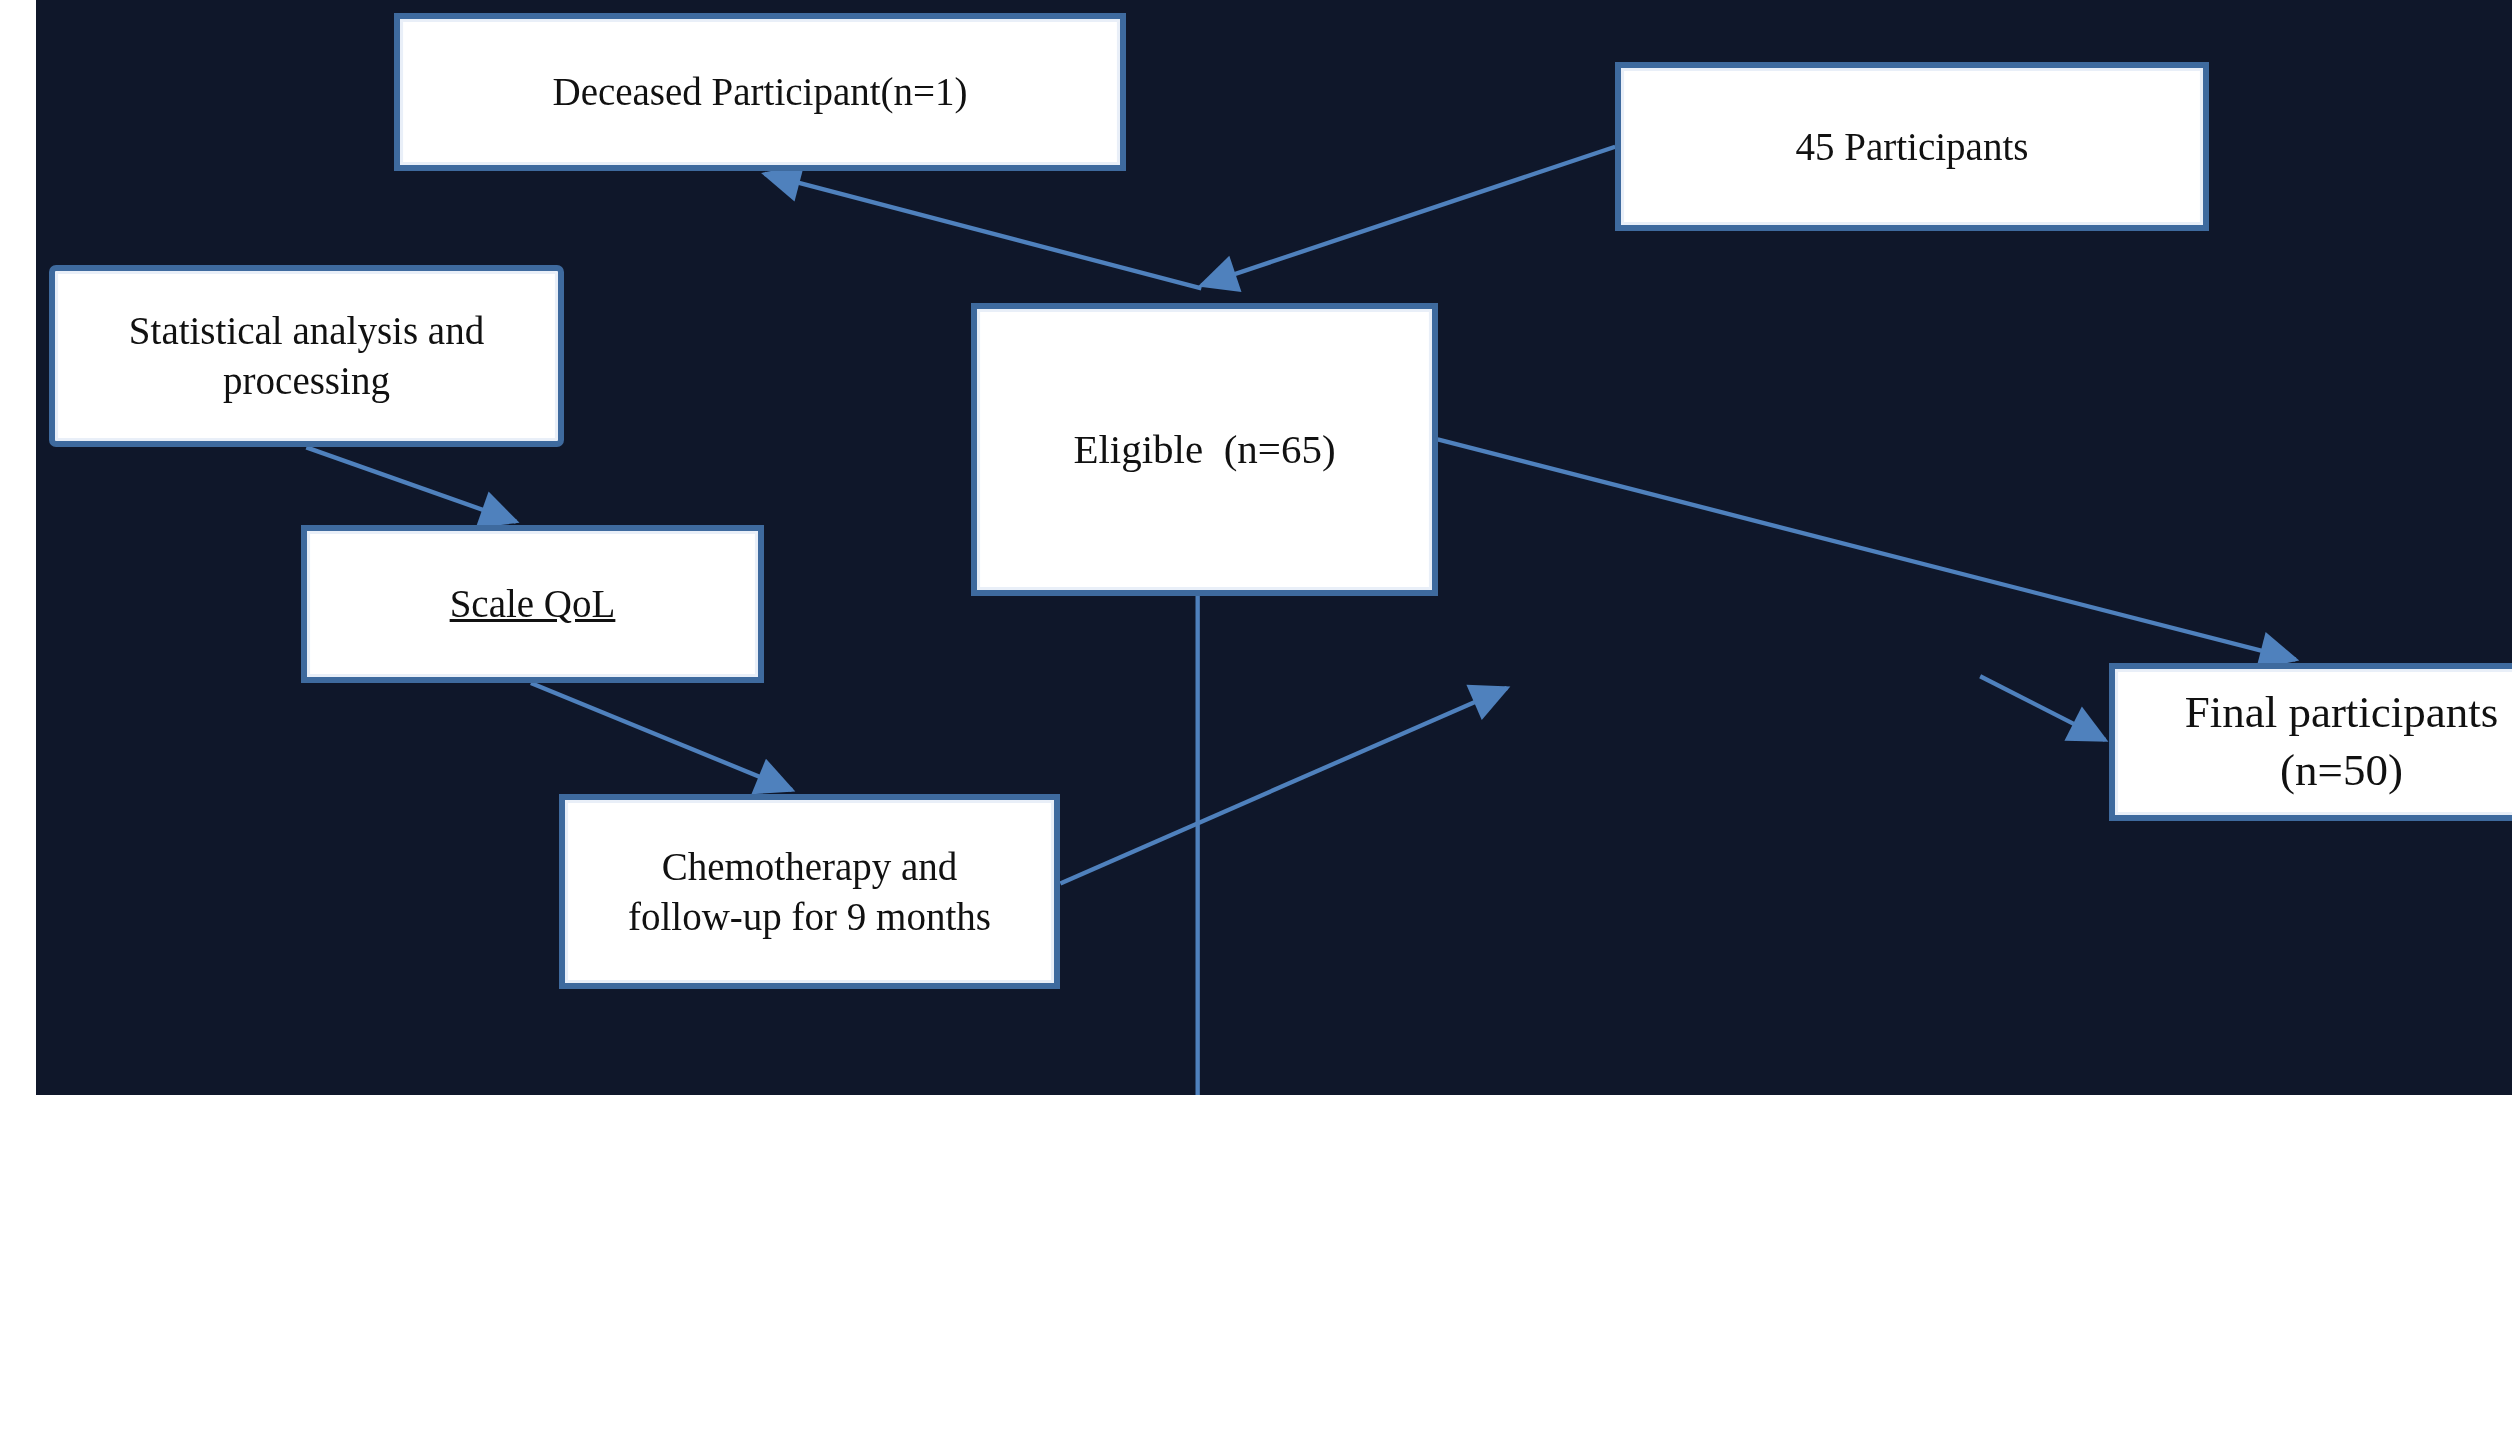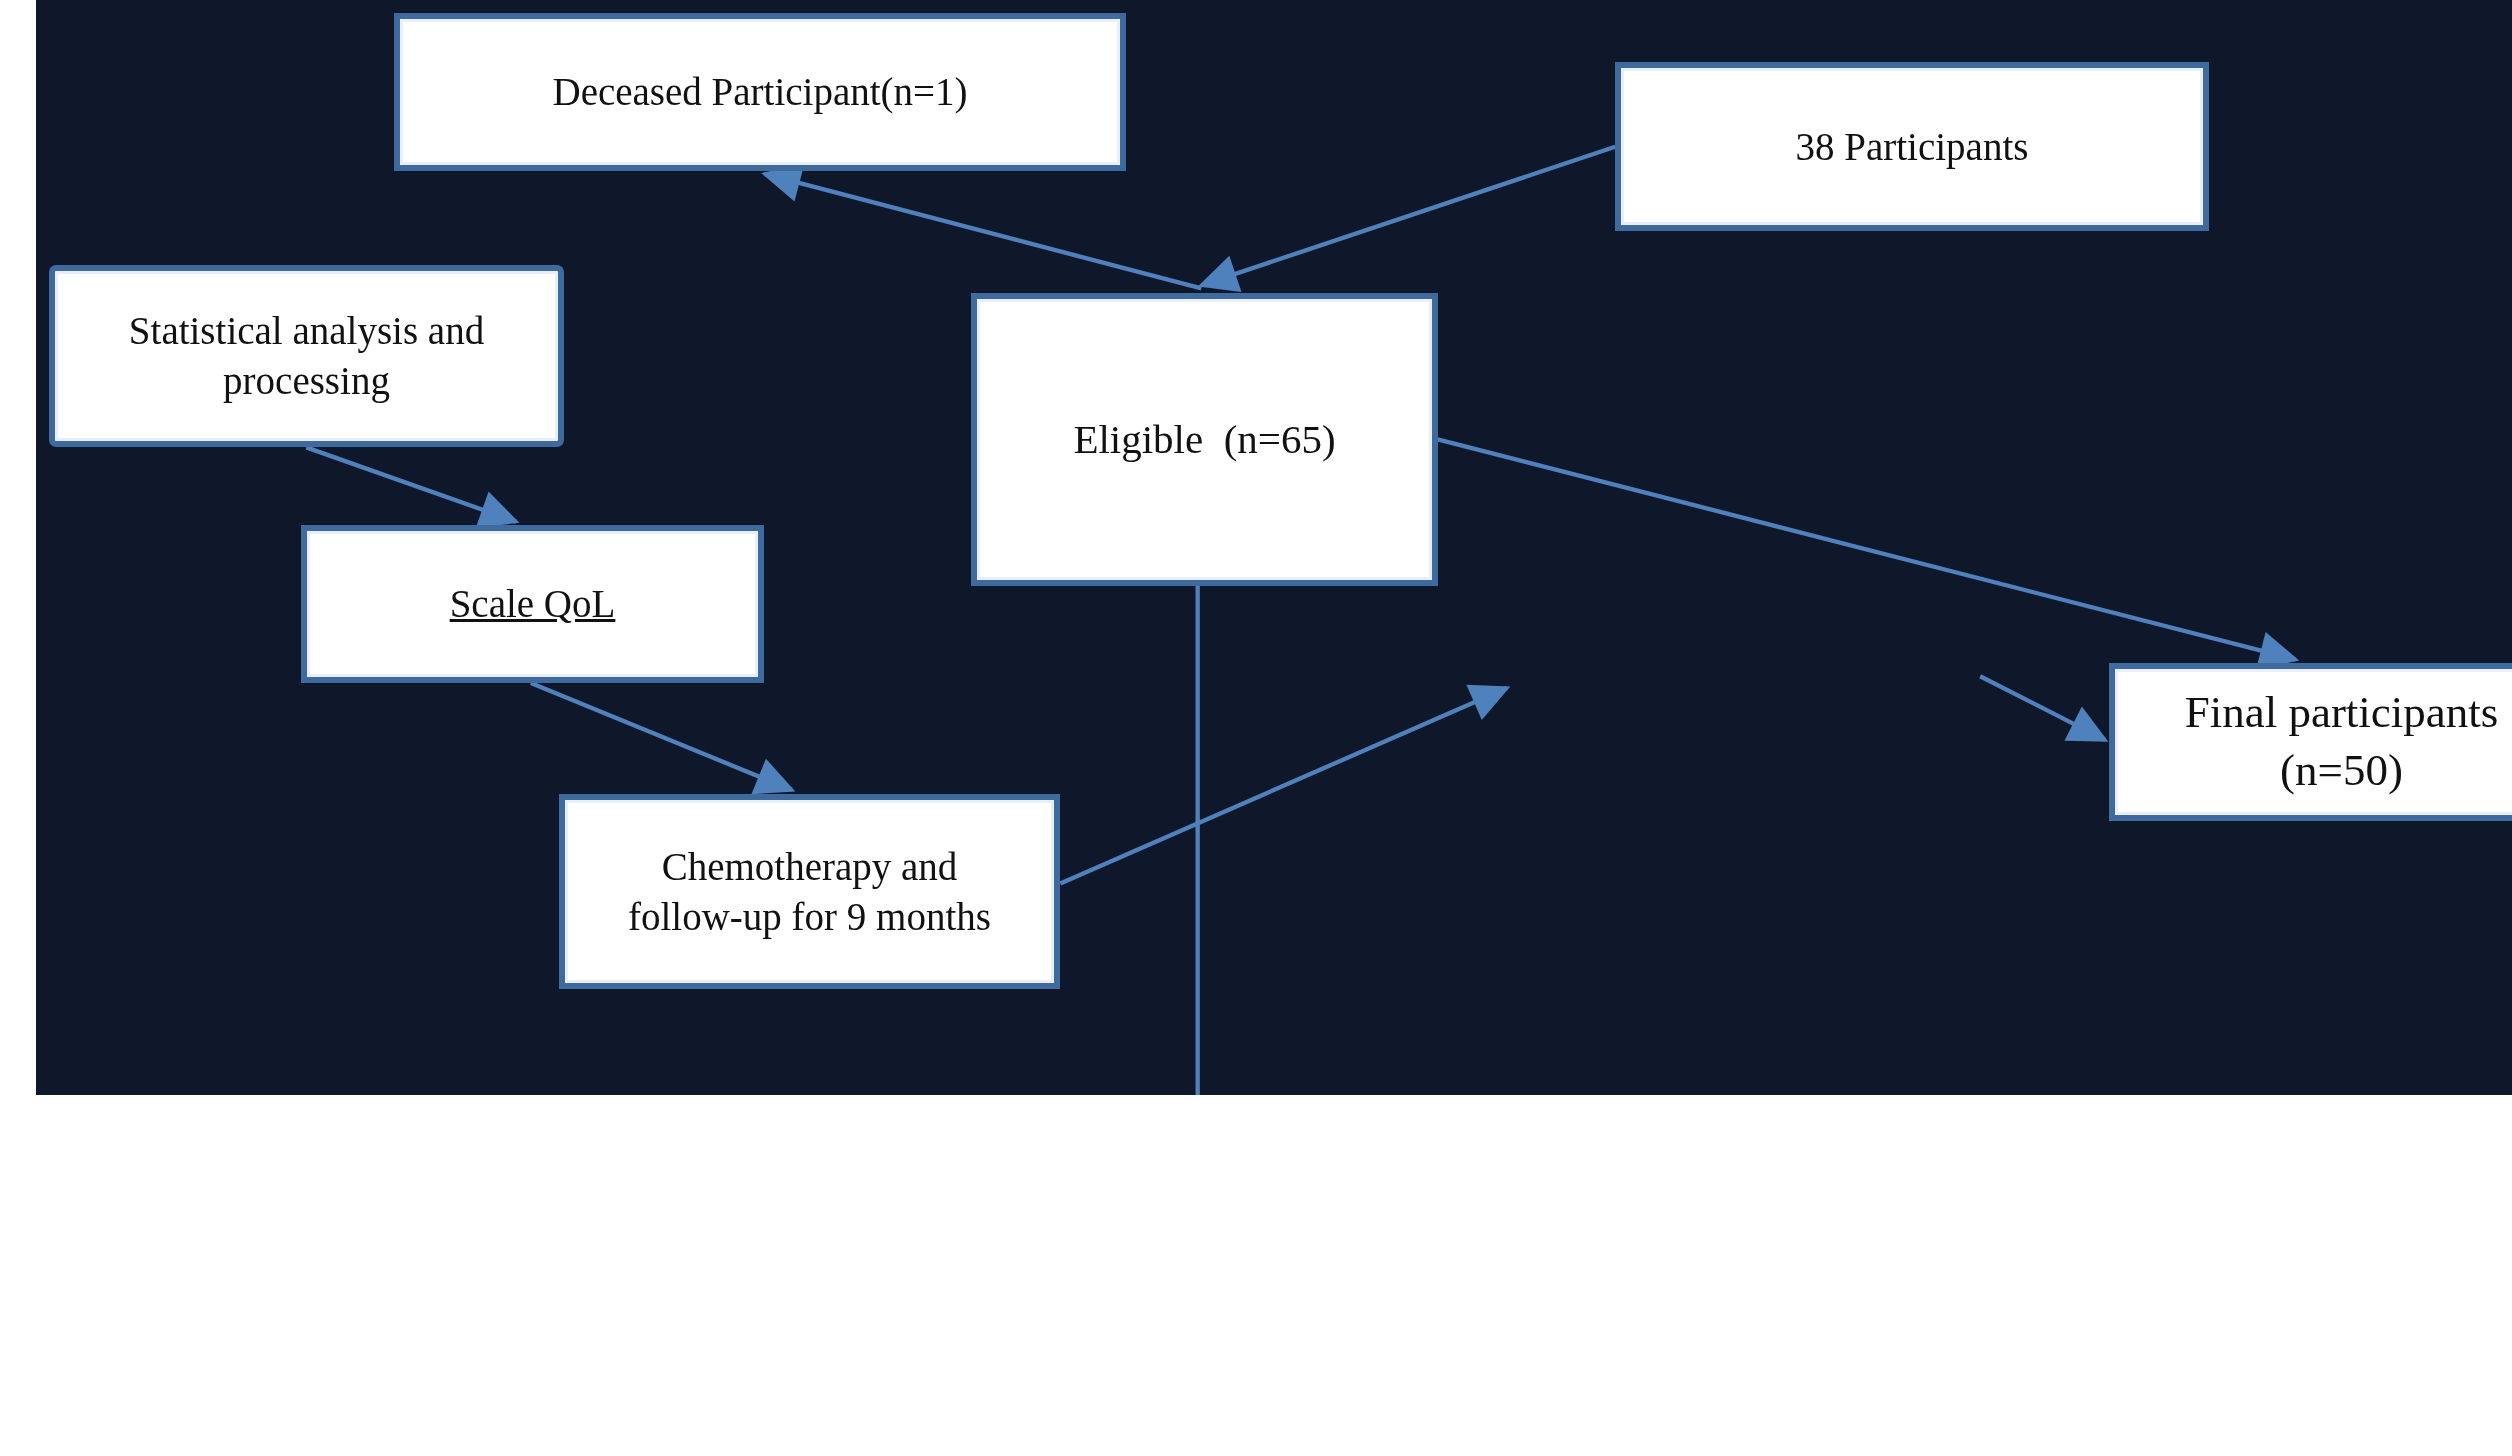--- a/index.html
+++ b/index.html
@@ -59,23 +59,23 @@
   <line x1="2553" y1="237" x2="1884" y2="461" marker-end="url(#arrowhead)"></line>
       <line x1="1884" y1="466" x2="1178" y2="281" marker-end="url(#arrowhead)"></line>
       <line x1="437" y1="723" x2="776" y2="843" marker-end="url(#arrowhead)"></line>
       <line x1="800" y1="1104" x2="1222" y2="1277" marker-end="url(#arrowhead)"></line>
       <line x1="1656" y1="1428" x2="2378" y2="1112" marker-end="url(#arrowhead)"></line>
       <line x1="3143" y1="1093" x2="3345" y2="1196" marker-end="url(#arrowhead)"></line>
       <line x1="2266" y1="710" x2="3653" y2="1066" marker-end="url(#arrowhead)"></line>
       <line x1="1878" y1="946" x2="1878" y2="2062" marker-end="url(#arrowhead)"></line>
     </svg>
 <div class="node" style="left: 358px; top: 13px; width: 732px; height: 158px;">Deceased Participant(n=1)</div>
-    <div class="node" style="left: 1579px; top: 62px; width: 594px; height: 169px;">38 Participants</div>
+    <div class="node" style="left: 1579px; top: 62px; width: 594px; height: 169px;">45 Participants</div>
     <div class="node" style="left: 13px; top: 265px; width: 515px; height: 182px; border-radius: 7px;">Statistical analysis and
 processing</div>
-    <div class="node fs-mid" style="left: 935px; top: 293px; width: 467px; height: 293px;">Eligible  (n=65)</div>
+    <div class="node fs-mid" style="left: 935px; top: 303px; width: 467px; height: 293px;">Eligible  (n=65)</div>
     <div class="node" style="left: 265px; top: 525px; width: 463px; height: 158px; text-decoration: underline;">Scale QoL</div>
     <div class="node fs-large" style="left: 2073px; top: 663px; width: 433px; height: 158px;">Final participants
 (n=50)</div>
     <div class="node" style="left: 523px; top: 794px; width: 501px; height: 195px;">Chemotherapy and
 follow-up for 9 months</div>
   </div>
 
 
 </body></html>

